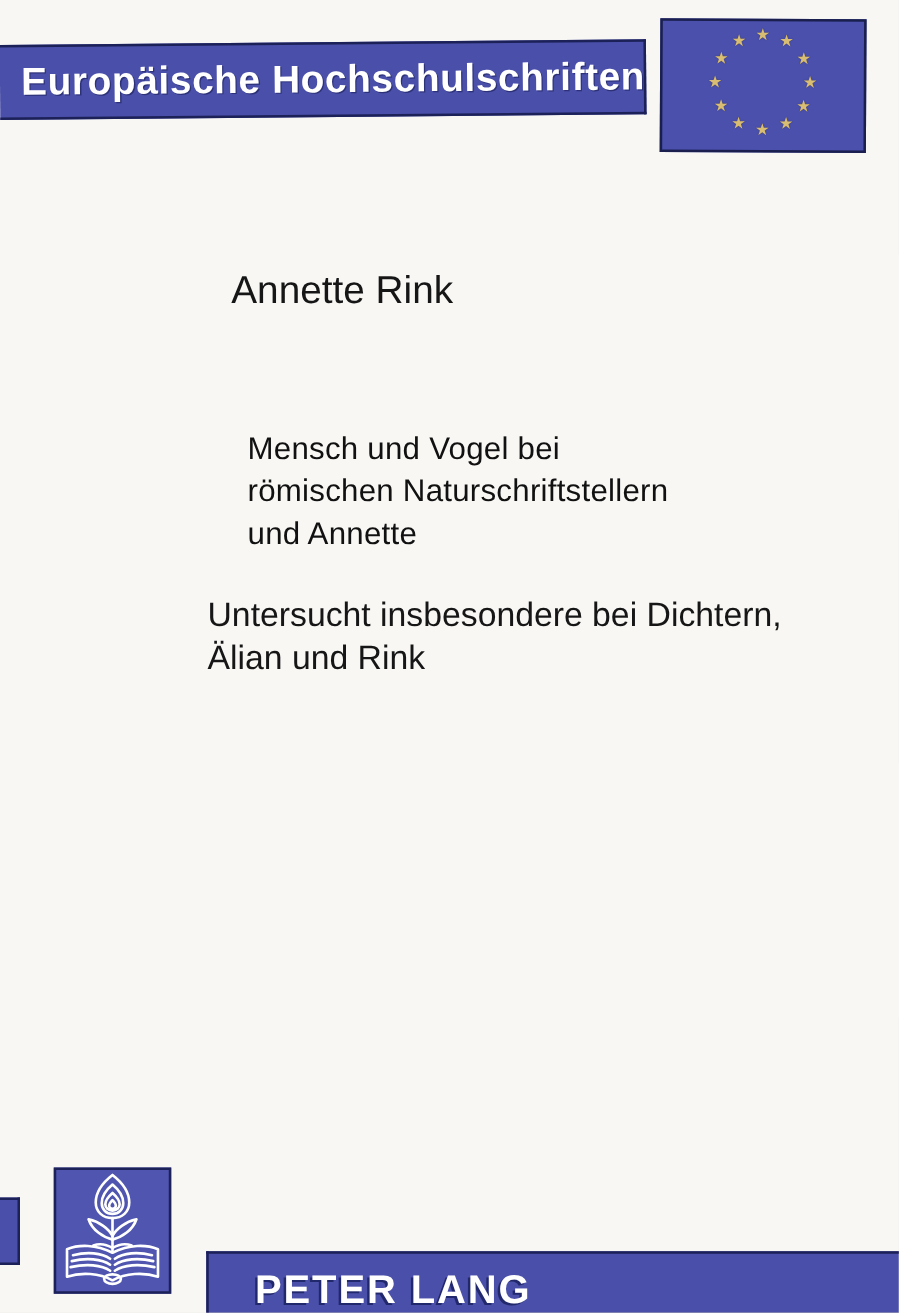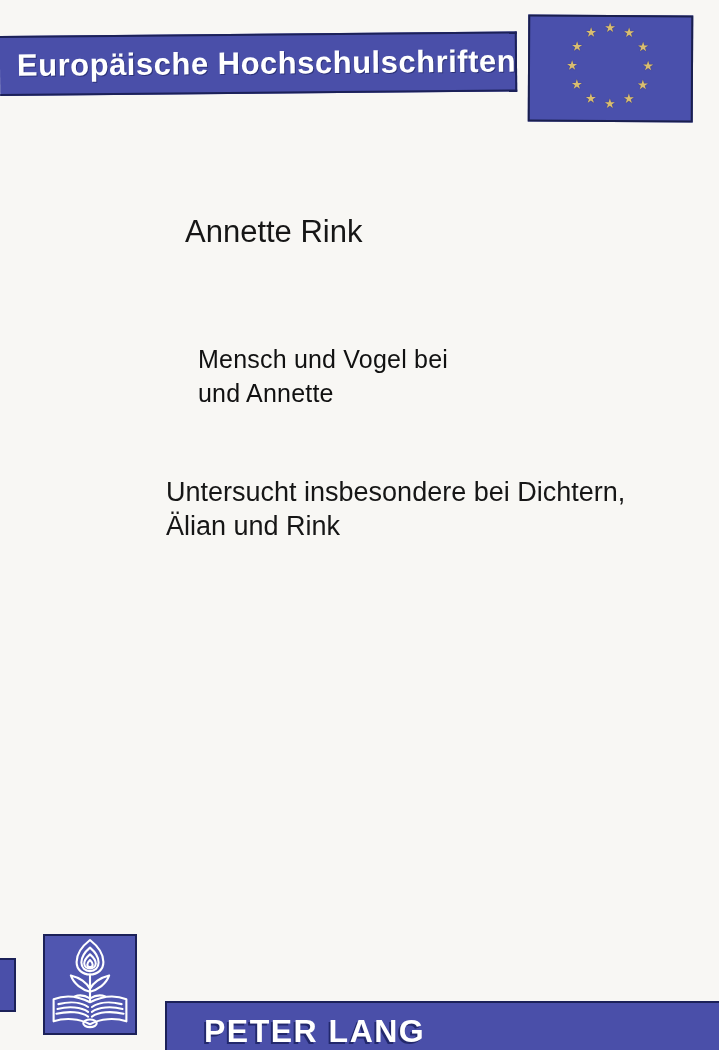--- a/index.html
+++ b/index.html
@@ -148,20 +148,21 @@
     <span class="star" style="left:40px;top:61px">★</span>
     <span class="star" style="left:35px;top:42px">★</span>
     <span class="star" style="left:40px;top:23px">★</span>
     <span class="star" style="left:54px;top:9px">★</span>
   </div>
 
   <div class="author">Annette Rink</div>
 
   <div class="book-title">
     <div>Mensch und Vogel bei</div>
+    <div>römischen Naturschriftstellern</div>
     <div>und Annette</div>
   </div>
 
   <div class="subtitle">
     <div>Untersucht insbesondere bei Dichtern,</div>
     <div>Älian und Rink</div>
   </div>
 
   <div class="spine-strip"></div>
 

